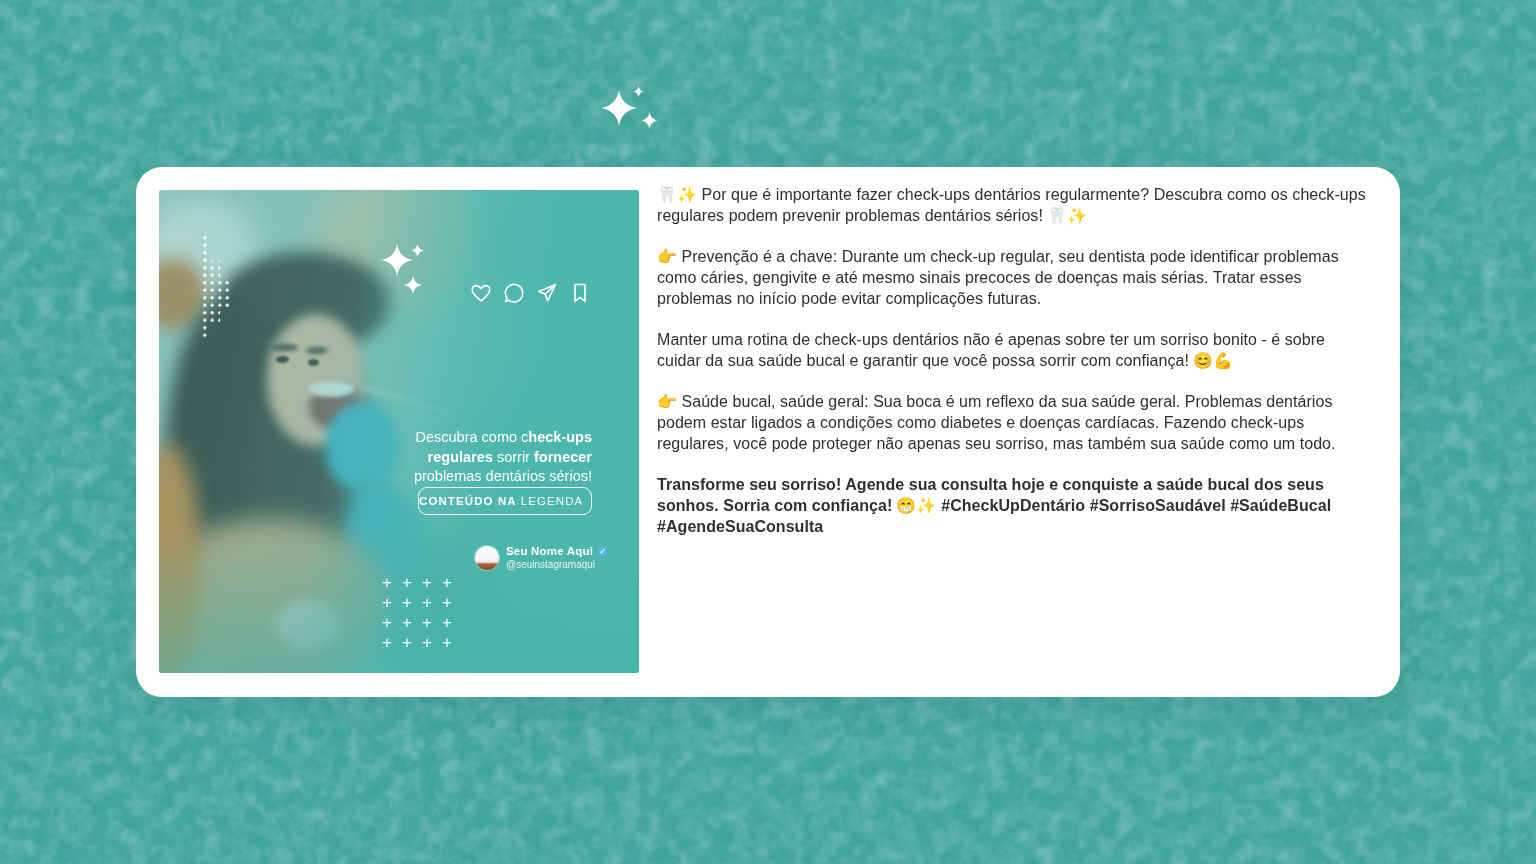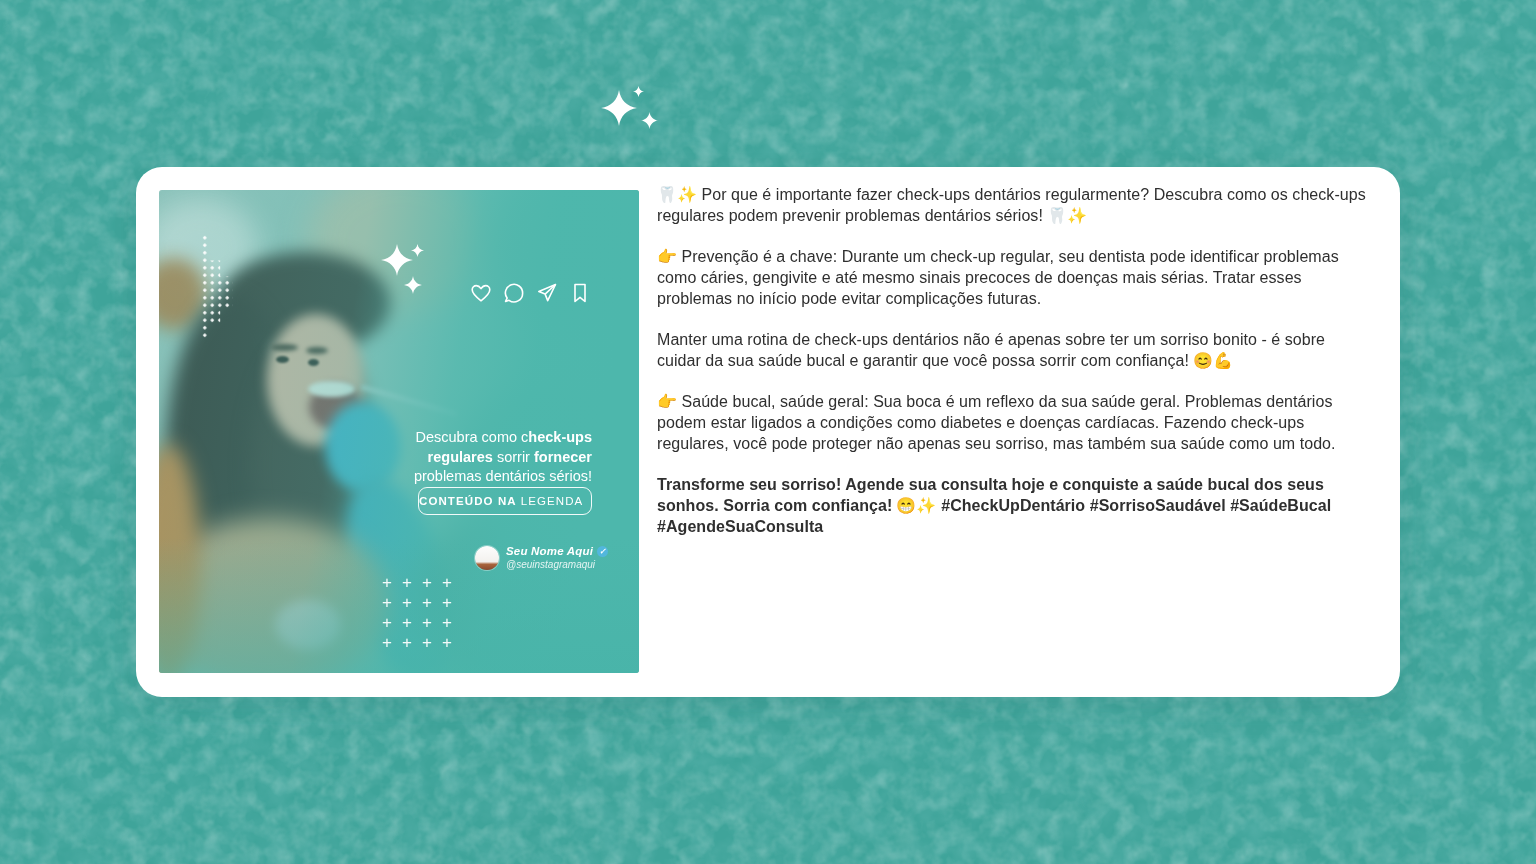--- a/index.html
+++ b/index.html
@@ -77,21 +77,21 @@
     color:#fff;font-size:14.5px;line-height:19.5px;font-weight:500;white-space:nowrap;
   }
   .psub .bd{font-weight:700;}
   .cta{
     position:absolute;left:259px;top:297px;width:174px;height:28px;z-index:5;
     border:1.5px solid rgba(255,255,255,.92);border-radius:9px;box-sizing:border-box;
     display:flex;align-items:center;justify-content:flex-start;gap:4px;
     color:#fff;font-size:11.5px;letter-spacing:1.1px;font-weight:600;cursor:pointer;white-space:nowrap;
   }
   .cta .bd{font-weight:400;}
-  .profile{position:absolute;left:316px;top:355px;z-index:5;display:flex;gap:7px;align-items:center;cursor:pointer;font-style:italic;}
+  .profile{position:absolute;left:316px;top:355px;z-index:5;display:flex;gap:7px;align-items:center;cursor:pointer;}
   .avatar{
     width:24px;height:24px;border-radius:50%;flex:0 0 auto;
     background:linear-gradient(to top,#8a4a2e 0%,#a8643c 24%,#f3f1ee 34%,#fdfdfd 100%);
     box-shadow:0 0 0 1px rgba(255,255,255,.35);
   }
   .prof-name-row{display:flex;align-items:center;gap:4px;}
   .prof-name{color:#fff;font-size:11.5px;font-weight:800;letter-spacing:.2px;}
   .badge{
     width:11px;height:11px;border-radius:50%;background:#52b7dd;color:#fff;
     font-size:8px;line-height:11px;text-align:center;font-weight:700;

